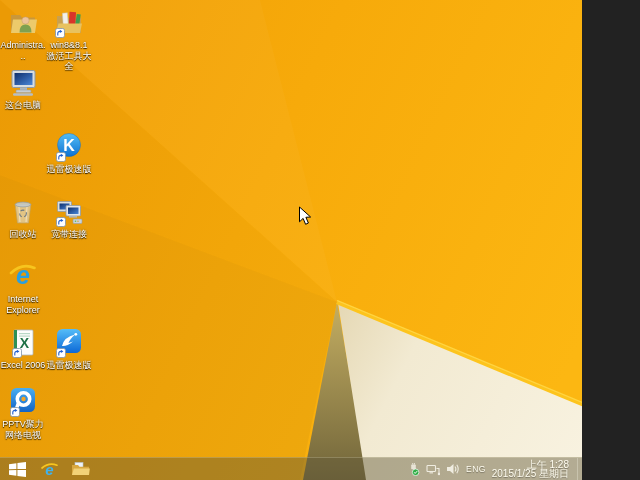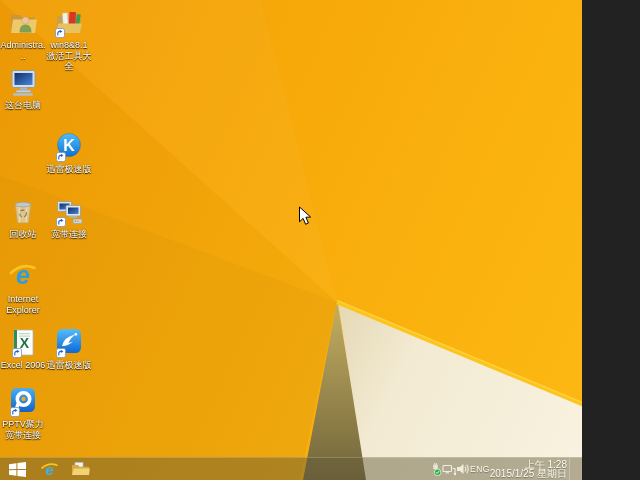--- a/index.html
+++ b/index.html
@@ -13,21 +13,21 @@
           max-width:46px;word-wrap:break-word;
           text-shadow:0 1px 1px rgba(0,0,0,.85),0 0 2px rgba(0,0,0,.55);}
   .di.wide .lb{max-width:58px;}
   
   .taskbar{position:absolute;left:0;right:0;bottom:0;height:22px;
            background:rgba(97,90,56,.46);border-top:1px solid rgba(255,250,215,.22);
            display:flex;align-items:center;}
   .tbtn{height:22px;display:flex;align-items:center;justify-content:center;}
   .start{width:34px;}
   .pin{width:31px;}
-  .tray{position:absolute;right:8px;top:0;height:22px;display:flex;align-items:center;}
+  .tray{position:absolute;right:0;top:0;height:22px;display:flex;align-items:center;gap:6px;}
   .trayicon{display:flex;align-items:center;justify-content:center;height:22px;}
   .lang{font-size:8.5px;color:#fffdf0;letter-spacing:.4px;text-shadow:0 1px 1px rgba(0,0,0,.35);}
   .clock{font-size:10px;line-height:9.5px;color:#fffdf0;text-align:right;
          text-shadow:0 1px 1px rgba(0,0,0,.35);padding-right:2px;}
   .showdesk{width:4px;height:22px;border-left:1px solid rgba(255,255,240,.28);}
   .cursor{position:absolute;left:298px;top:206px;}
 </style>
 </head>
 <body>
 
@@ -208,21 +208,21 @@
   <div class="di wide" style="left:0px;top:386px">
     <div class="ic">
       <svg width="30" height="32" viewBox="0 0 30 32">
         <rect x="3" y="2" width="24" height="24" rx="5.5" fill="url(#gPp)"></rect>
         <circle cx="15.5" cy="13" r="6.2" fill="none" stroke="#fff" stroke-width="3.6"></circle>
         <circle cx="15.5" cy="13" r="2.2" fill="#f5a623"></circle>
         <path d="M10.2,17.8 L8.2,23.5" stroke="#fff" stroke-width="3.6" stroke-linecap="round"></path>
         <use href="#scut" x="2" y="21"></use>
       </svg>
     </div>
-    <span class="lb">PPTV聚力 宽带连接</span>
+    <span class="lb">PPTV聚力 网络电视</span>
   </div>
 
   <svg class="cursor" width="14" height="20" viewBox="0 0 14 20">
     <path d="M1.5,1 L1.5,15.8 L5.1,12.4 L7.6,18.3 L10.4,17 L7.9,11.3 L12.6,11 Z" fill="#fff" stroke="#000" stroke-width="1" stroke-linejoin="round"></path>
   </svg>
 
   <div class="taskbar">
 
     <div class="tbtn start">
       <svg width="17" height="15" viewBox="0 0 17 15">

